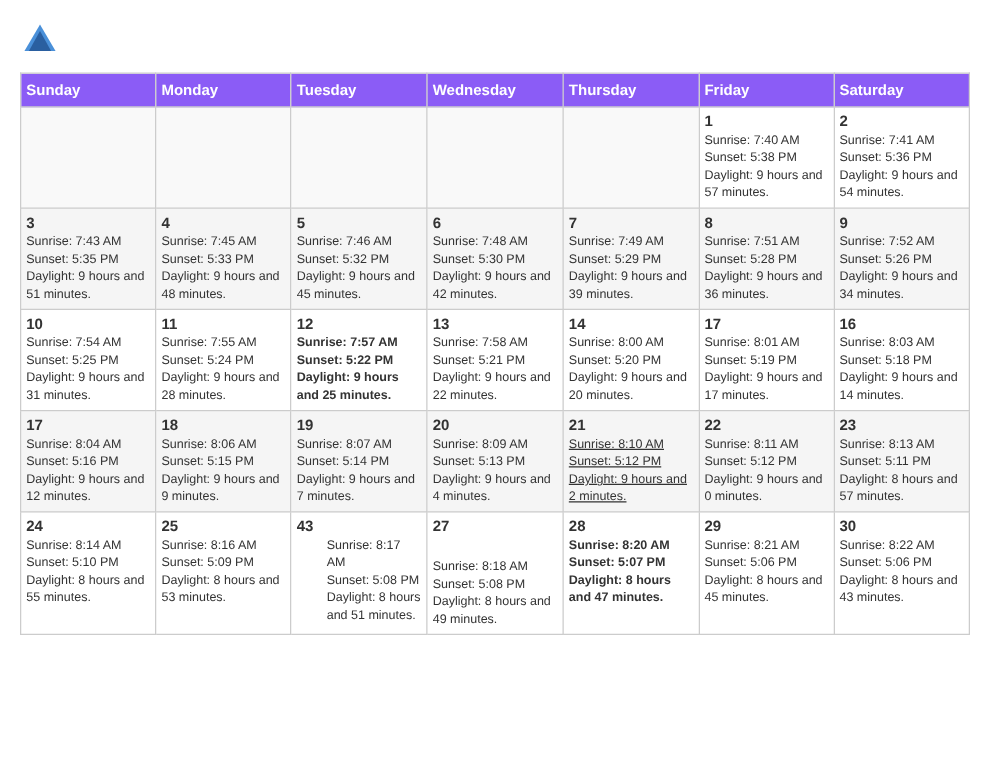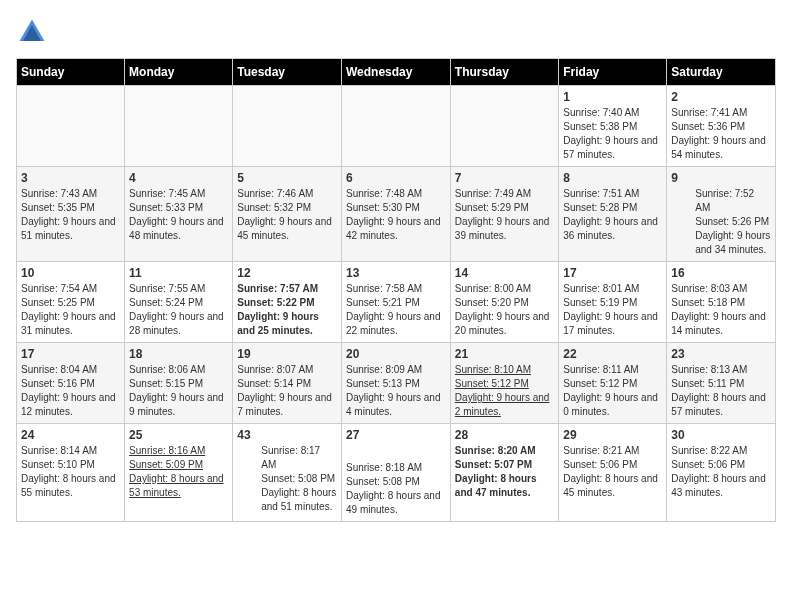--- a/index.html
+++ b/index.html
@@ -45,21 +45,21 @@
     }
     .location-title {
       font-size: 14px;
       color: #555;
     }
     .calendar {
       width: 100%;
       border-collapse: collapse;
     }
     .calendar th {
-      background: #000000;
+      background: #8b5cf6;
       color: #fff;
       font-size: 12px;
       font-weight: bold;
       padding: 6px 4px;
       text-align: left;
       border: 1px solid #ccc;
     }
     .calendar td {
       vertical-align: top;
       border: 1px solid #ccc;
@@ -173,21 +173,21 @@
 Daylight: 9 hours and 39 minutes.</div>
         </td>
         <td>
           <div class="day-number">8</div>
           <div class="day-info" style="white-space: pre-line;">Sunrise: 7:51 AM
 Sunset: 5:28 PM
 Daylight: 9 hours and 36 minutes.</div>
         </td>
         <td>
           <div class="day-number">9</div>
-          <div class="day-info" style="white-space: pre-line; margin-left: 24px;">Sunrise: 7:52 AM
+          <div class="day-info" style="white-space: pre-line;">Sunrise: 7:52 AM
 Sunset: 5:26 PM
 Daylight: 9 hours and 34 minutes.</div>
         </td>
       </tr>
       <tr class="row-odd">
         <td>
           <div class="day-number">10</div>
           <div class="day-info" style="white-space: pre-line;">Sunrise: 7:54 AM
 Sunset: 5:25 PM
 Daylight: 9 hours and 31 minutes.</div>
@@ -275,21 +275,21 @@
       </tr>
       <tr class="row-odd">
         <td>
           <div class="day-number">24</div>
           <div class="day-info" style="white-space: pre-line;">Sunrise: 8:14 AM
 Sunset: 5:10 PM
 Daylight: 8 hours and 55 minutes.</div>
         </td>
         <td>
           <div class="day-number">25</div>
-          <div class="day-info" style="white-space: pre-line; text-decoration: underline;">Sunrise: 8:16 AM
+          <div class="day-info" style="white-space: pre-line;">Sunrise: 8:16 AM
 Sunset: 5:09 PM
 Daylight: 8 hours and 53 minutes.</div>
         </td>
         <td>
           <div class="day-number">43</div>
           <div class="day-info" style="white-space: pre-line; margin-left: 24px;">Sunrise: 8:17 AM
 Sunset: 5:08 PM
 Daylight: 8 hours and 51 minutes.</div>
         </td>
         <td>

